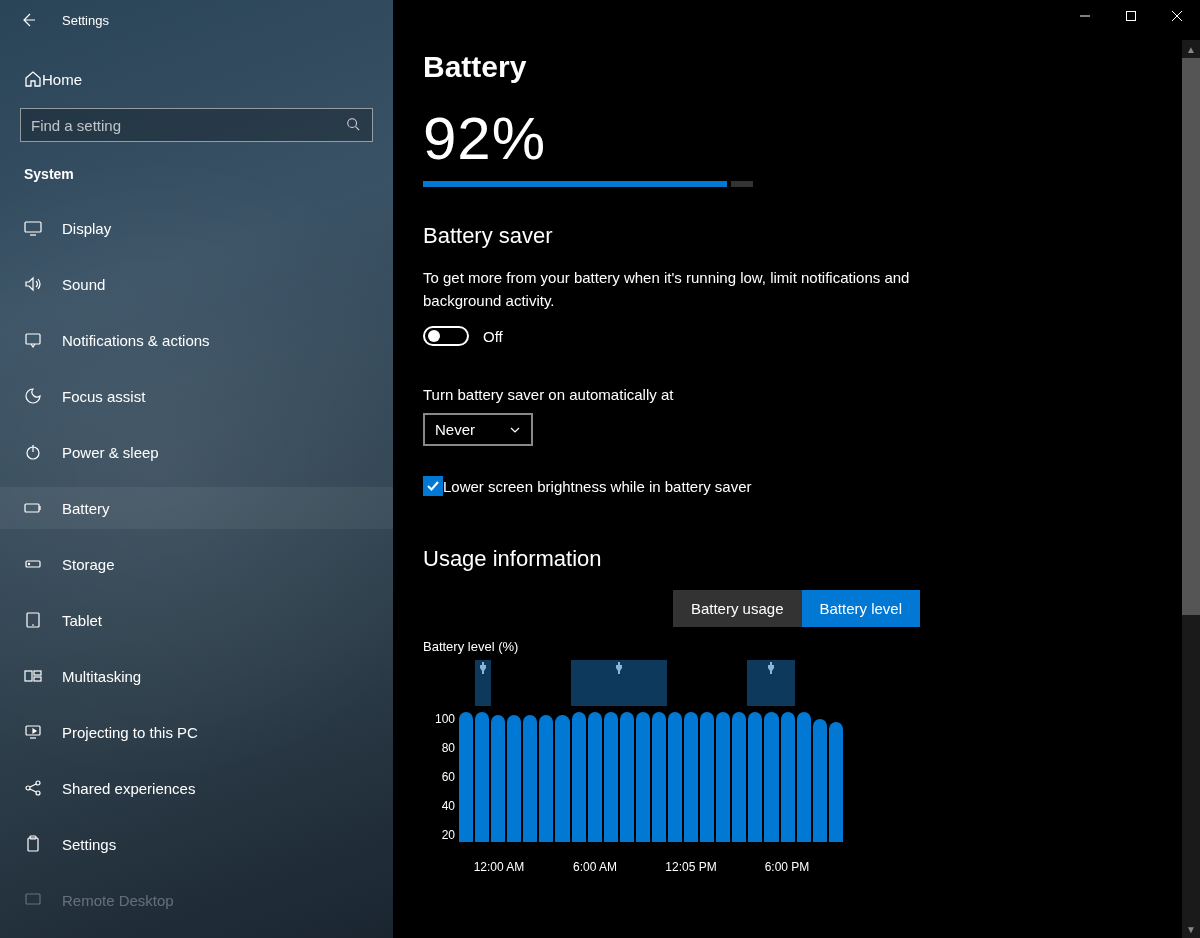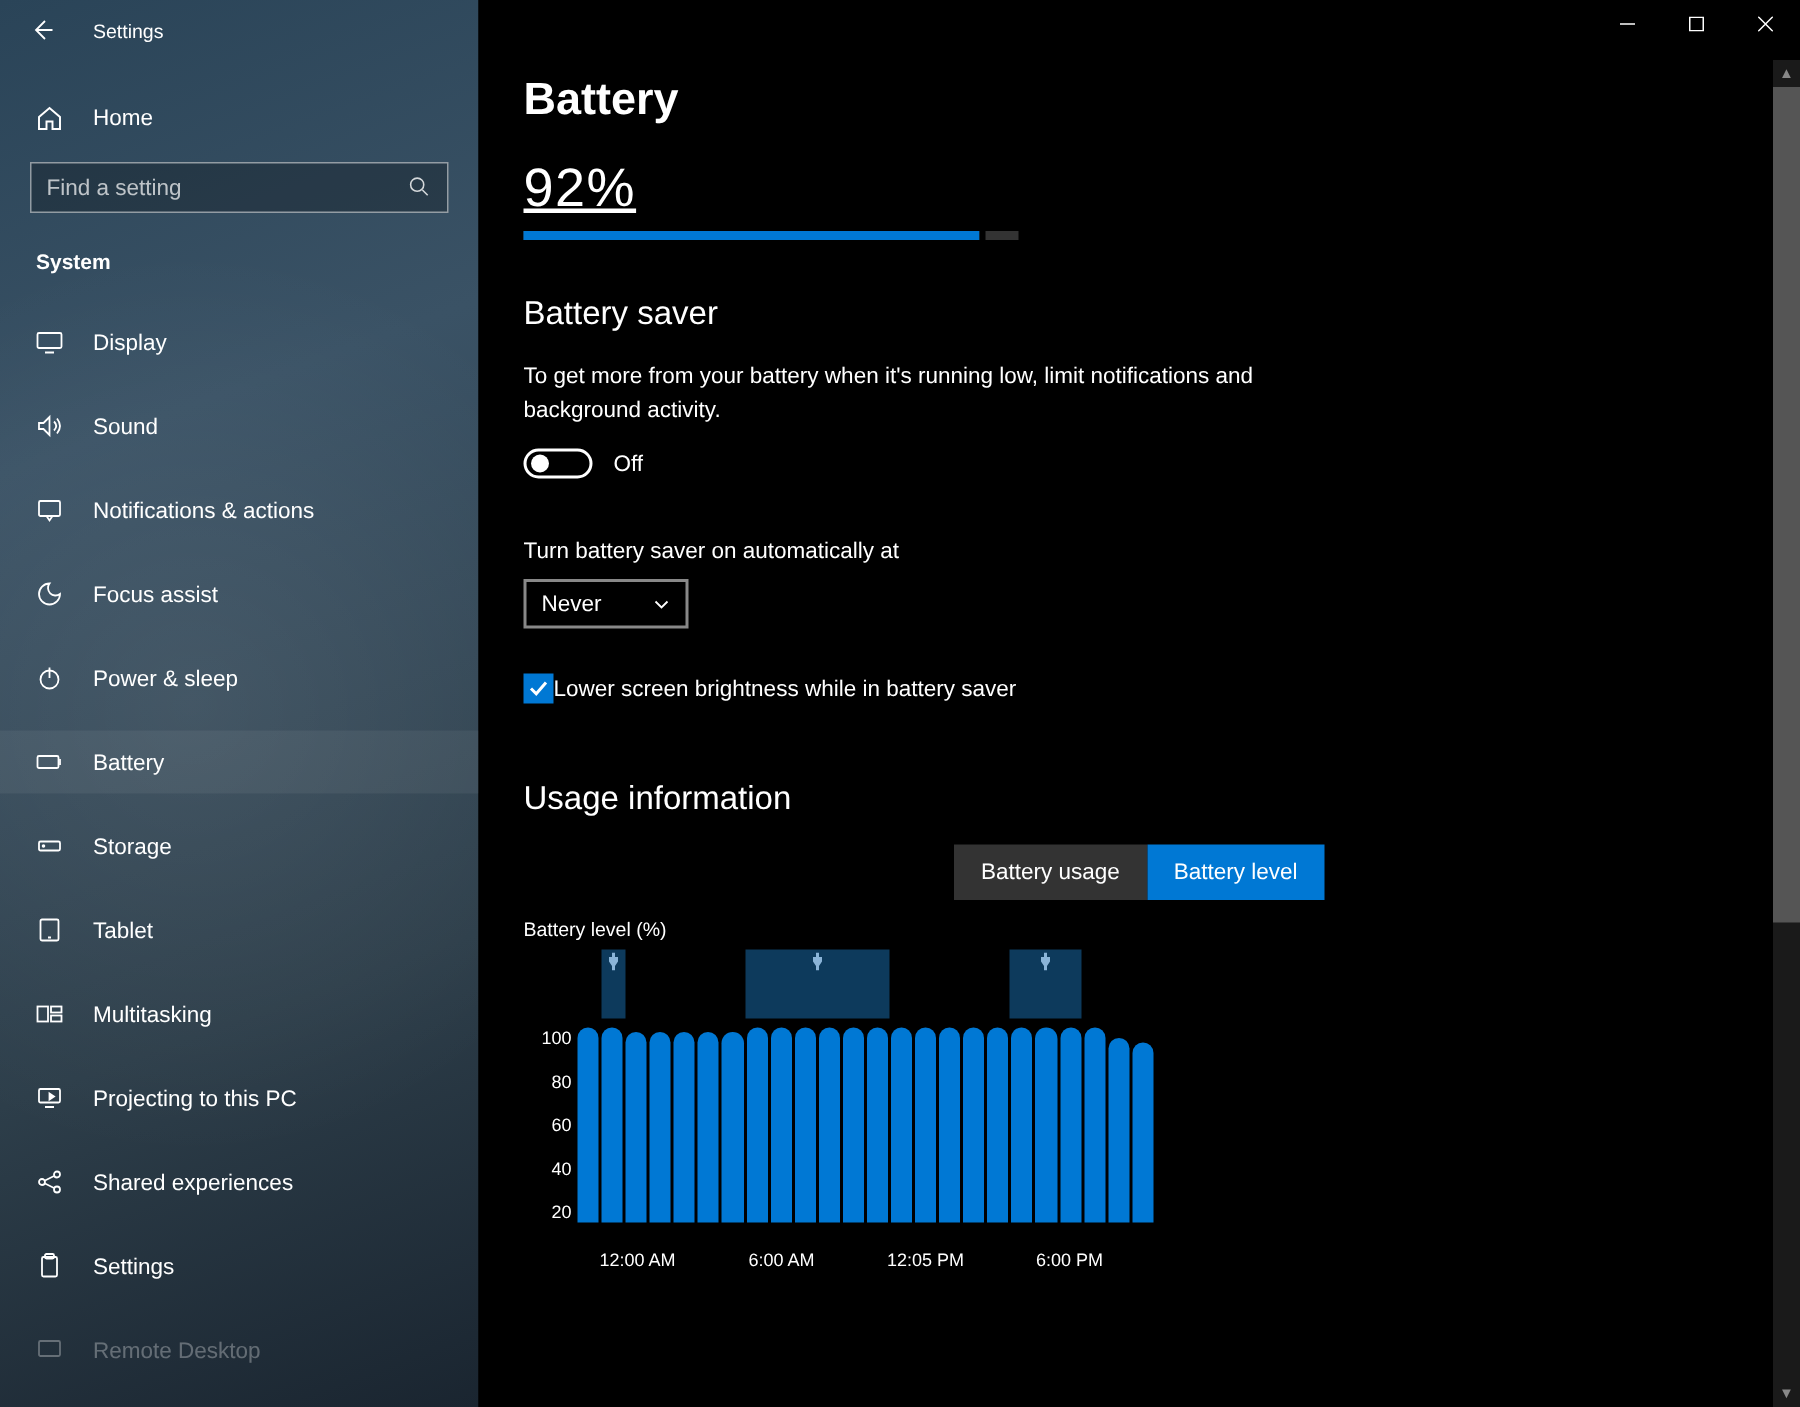--- a/index.html
+++ b/index.html
@@ -1,43 +1,43 @@
 <!DOCTYPE html>
 <html><head>
 <meta charset="utf-8">
 <style>
 * { margin: 0; padding: 0; box-sizing: border-box; font-family: "Segoe UI", sans-serif; }
 body { background: #000; color: #fff; width: 1200px; height: 938px; overflow: hidden; display: flex; }
-.sidebar { width: 319px; height: 100%; background: linear-gradient(160deg, #2a4458 0%, #3a5265 30%, #2d3e4a 70%, #1a2530 100%); position: relative; }
+.sidebar { width: 393px; height: 100%; background: linear-gradient(160deg, #2a4458 0%, #3a5265 30%, #2d3e4a 70%, #1a2530 100%); position: relative; }
 .sidebar::before { content: ""; position: absolute; inset: 0; background: radial-gradient(circle at 40% 50%, rgba(255,255,255,0.08), transparent 60%); pointer-events: none; }
 .titlebar { display: flex; align-items: center; height: 40px; padding-left: 18px; position: relative; z-index: 1; }
 .back-btn { width: 20px; height: 20px; display: flex; align-items: center; justify-content: center; color: #fff; margin-right: 24px; cursor: pointer; }
 .app-title { font-size: 13px; color: #fff; }
 .sidebar-content { padding: 20px; position: relative; z-index: 1; }
-.home-row { display: flex; gap: 20px; padding: 10px 0 20px 4px; cursor: pointer; }
+.home-row { display: flex; align-items: center; padding: 10px 0 20px 4px; cursor: pointer; }
 .home-icon { width: 18px; height: 18px; }
 .home-label { font-size: 15px; }
 .search-box { display: flex; align-items: center; border: 1px solid rgba(255,255,255,0.5); background: rgba(0,0,0,0.25); height: 34px; padding: 0 10px; margin-bottom: 24px; }
 .search-box input { flex: 1; background: transparent; border: none; outline: none; color: #fff; font-size: 15px; }
 .search-box input::placeholder { color: rgba(255,255,255,0.7); }
 .search-icon { width: 16px; height: 16px; opacity: 0.8; }
 .category-label { font-size: 14px; font-weight: 600; margin-bottom: 18px; padding-left: 4px; }
 .nav-list { display: flex; flex-direction: column; }
 .nav-item { display: flex; align-items: center; gap: 20px; height: 42px; padding: 0 0 0 4px; margin: 7px 0; cursor: pointer; position: relative; }
 .nav-item .nav-icon { width: 18px; height: 18px; display: flex; align-items: center; justify-content: center; }
 .nav-item .nav-label { font-size: 15px; }
 .nav-item.selected::before { content: ""; position: absolute; left: -20px; top: 4px; bottom: 4px; width: 4px; background: #0078d4; }
 .nav-item.selected { background: rgba(255,255,255,0.06); margin-left: -20px; margin-right: -20px; padding-left: 24px; }
 
 .main { flex: 1; background: #000; position: relative; overflow: hidden; }
 .win-controls { position: absolute; top: 0; right: 0; display: flex; }
 .win-btn { width: 46px; height: 32px; display: flex; align-items: center; justify-content: center; color: #fff; cursor: pointer; }
 .content { padding: 50px 30px 0 30px; height: 100%; overflow-y: auto; }
 .page-title { font-size: 30px; font-weight: 600; margin-bottom: 20px; }
-.pct { font-size: 36px; font-weight: 300; letter-spacing: 1px; text-decoration: underline; }
+.pct { font-size: 60px; font-weight: 300; letter-spacing: 1px; }
 .battery-bar { width: 330px; height: 6px; background: #333; margin-top: 8px; margin-bottom: 36px; display: flex; }
 .battery-bar .fill { background: #0078d4; }
 .battery-bar .gap { width: 4px; background: #000; }
 .section-h { font-size: 22px; font-weight: 400; margin-bottom: 18px; }
 .desc { font-size: 15px; color: #fff; max-width: 540px; line-height: 1.5; margin-bottom: 14px; }
 .toggle-row { display: flex; align-items: center; gap: 14px; margin-bottom: 40px; }
 .toggle { width: 46px; height: 20px; border: 2px solid #fff; border-radius: 12px; position: relative; cursor: pointer; }
 .toggle .knob { width: 12px; height: 12px; background: #fff; border-radius: 50%; position: absolute; top: 2px; left: 3px; }
 .toggle-label { font-size: 15px; }
 .field-label { font-size: 15px; margin-bottom: 10px; }

